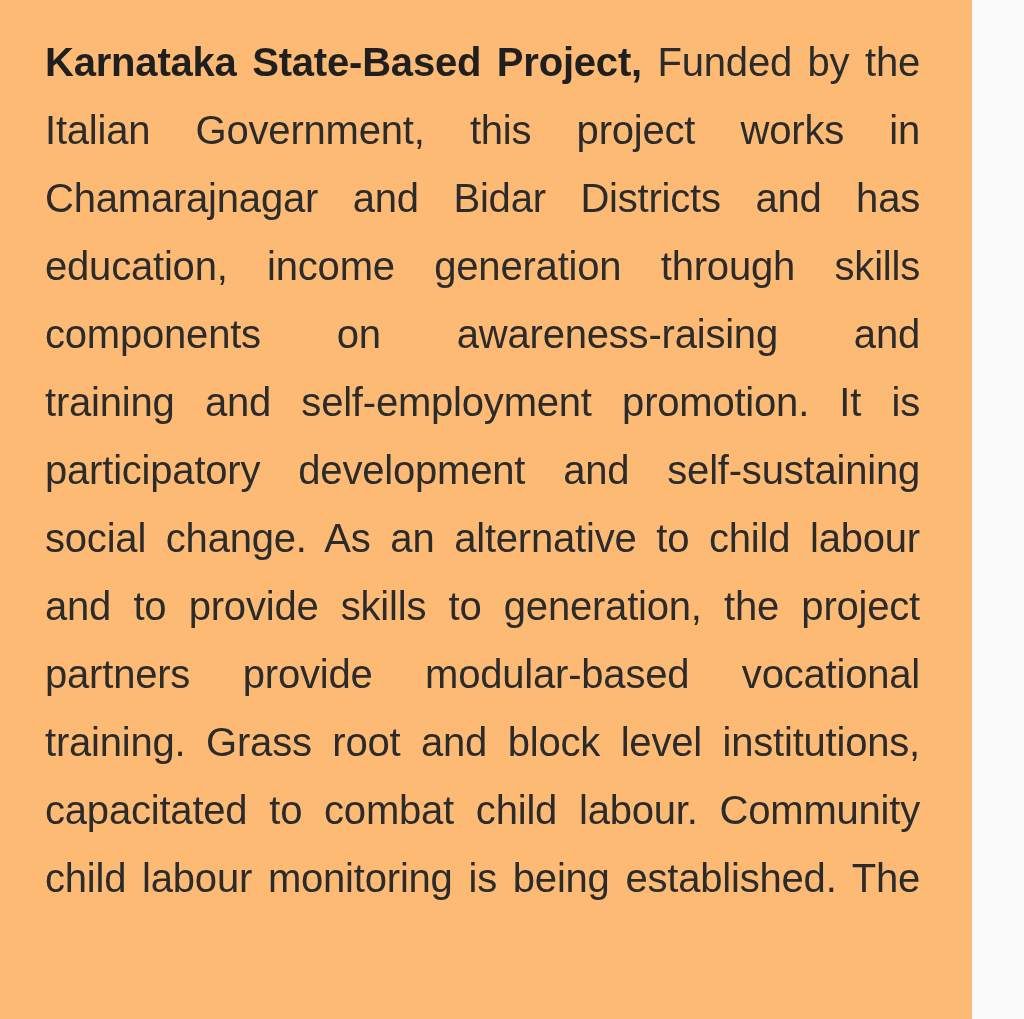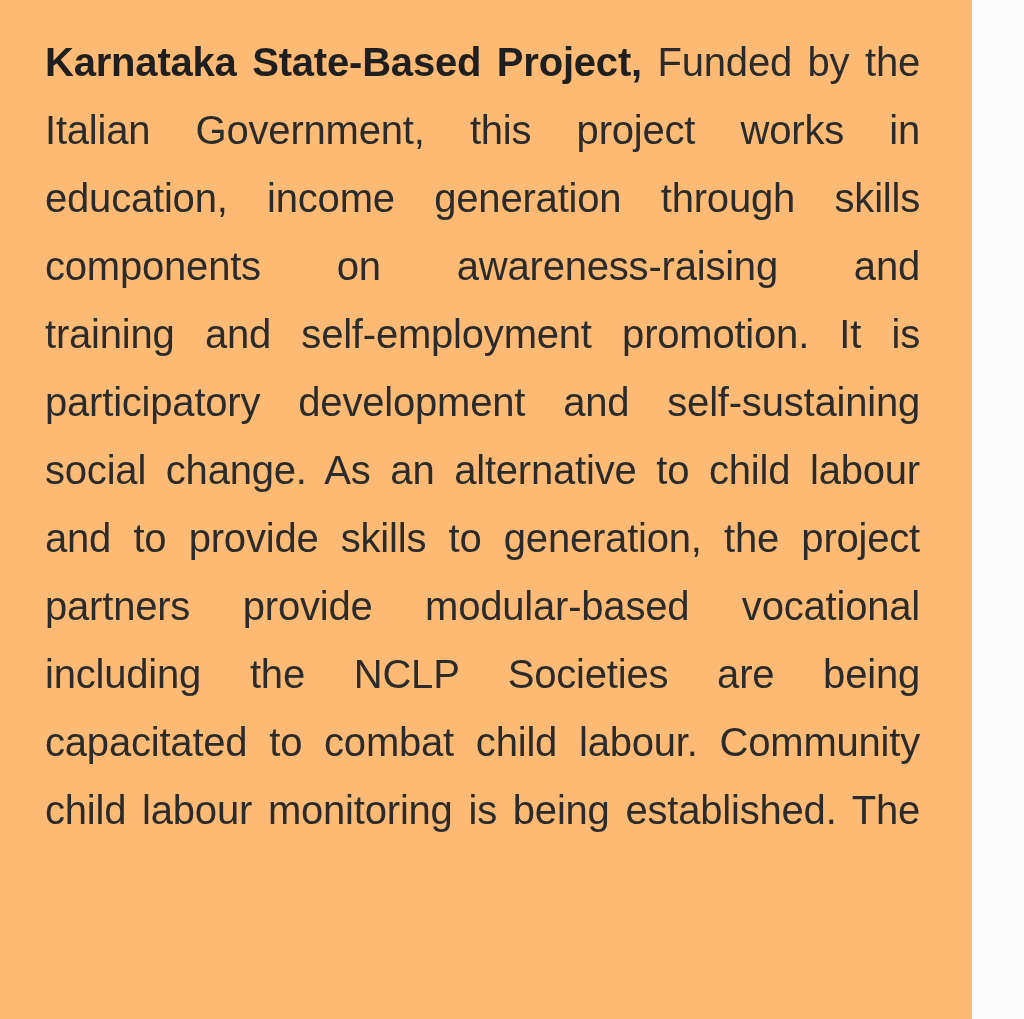--- a/index.html
+++ b/index.html
@@ -37,24 +37,25 @@
     color: #1f1f1f;
   }
 </style>
 </head>
 <body>
 
 <div class="page">
   <div class="paragraph">
       <div class="line"><strong>Karnataka State-Based Project,</strong> Funded by the</div>
       <div class="line">Italian Government, this project works in</div>
+      <div class="line">Chamarajnagar and Bidar Districts and has</div>
       <div class="line">education, income generation through skills</div>
       <div class="line">components on awareness-raising and</div>
       <div class="line">training and self-employment promotion. It is</div>
       <div class="line">participatory development and self-sustaining</div>
       <div class="line">social change. As an alternative to child labour</div>
       <div class="line">and to provide skills to generation, the project</div>
       <div class="line">partners provide modular-based vocational</div>
-      <div class="line">including the NCLP Societies are being</div>
+      <div class="line">training. Grass root and block level institutions,</div>
       <div class="line">capacitated to combat child labour. Community</div>
       <div class="line">child labour monitoring is being established. The</div>
     </div>
 </div>
 
 </body></html>

